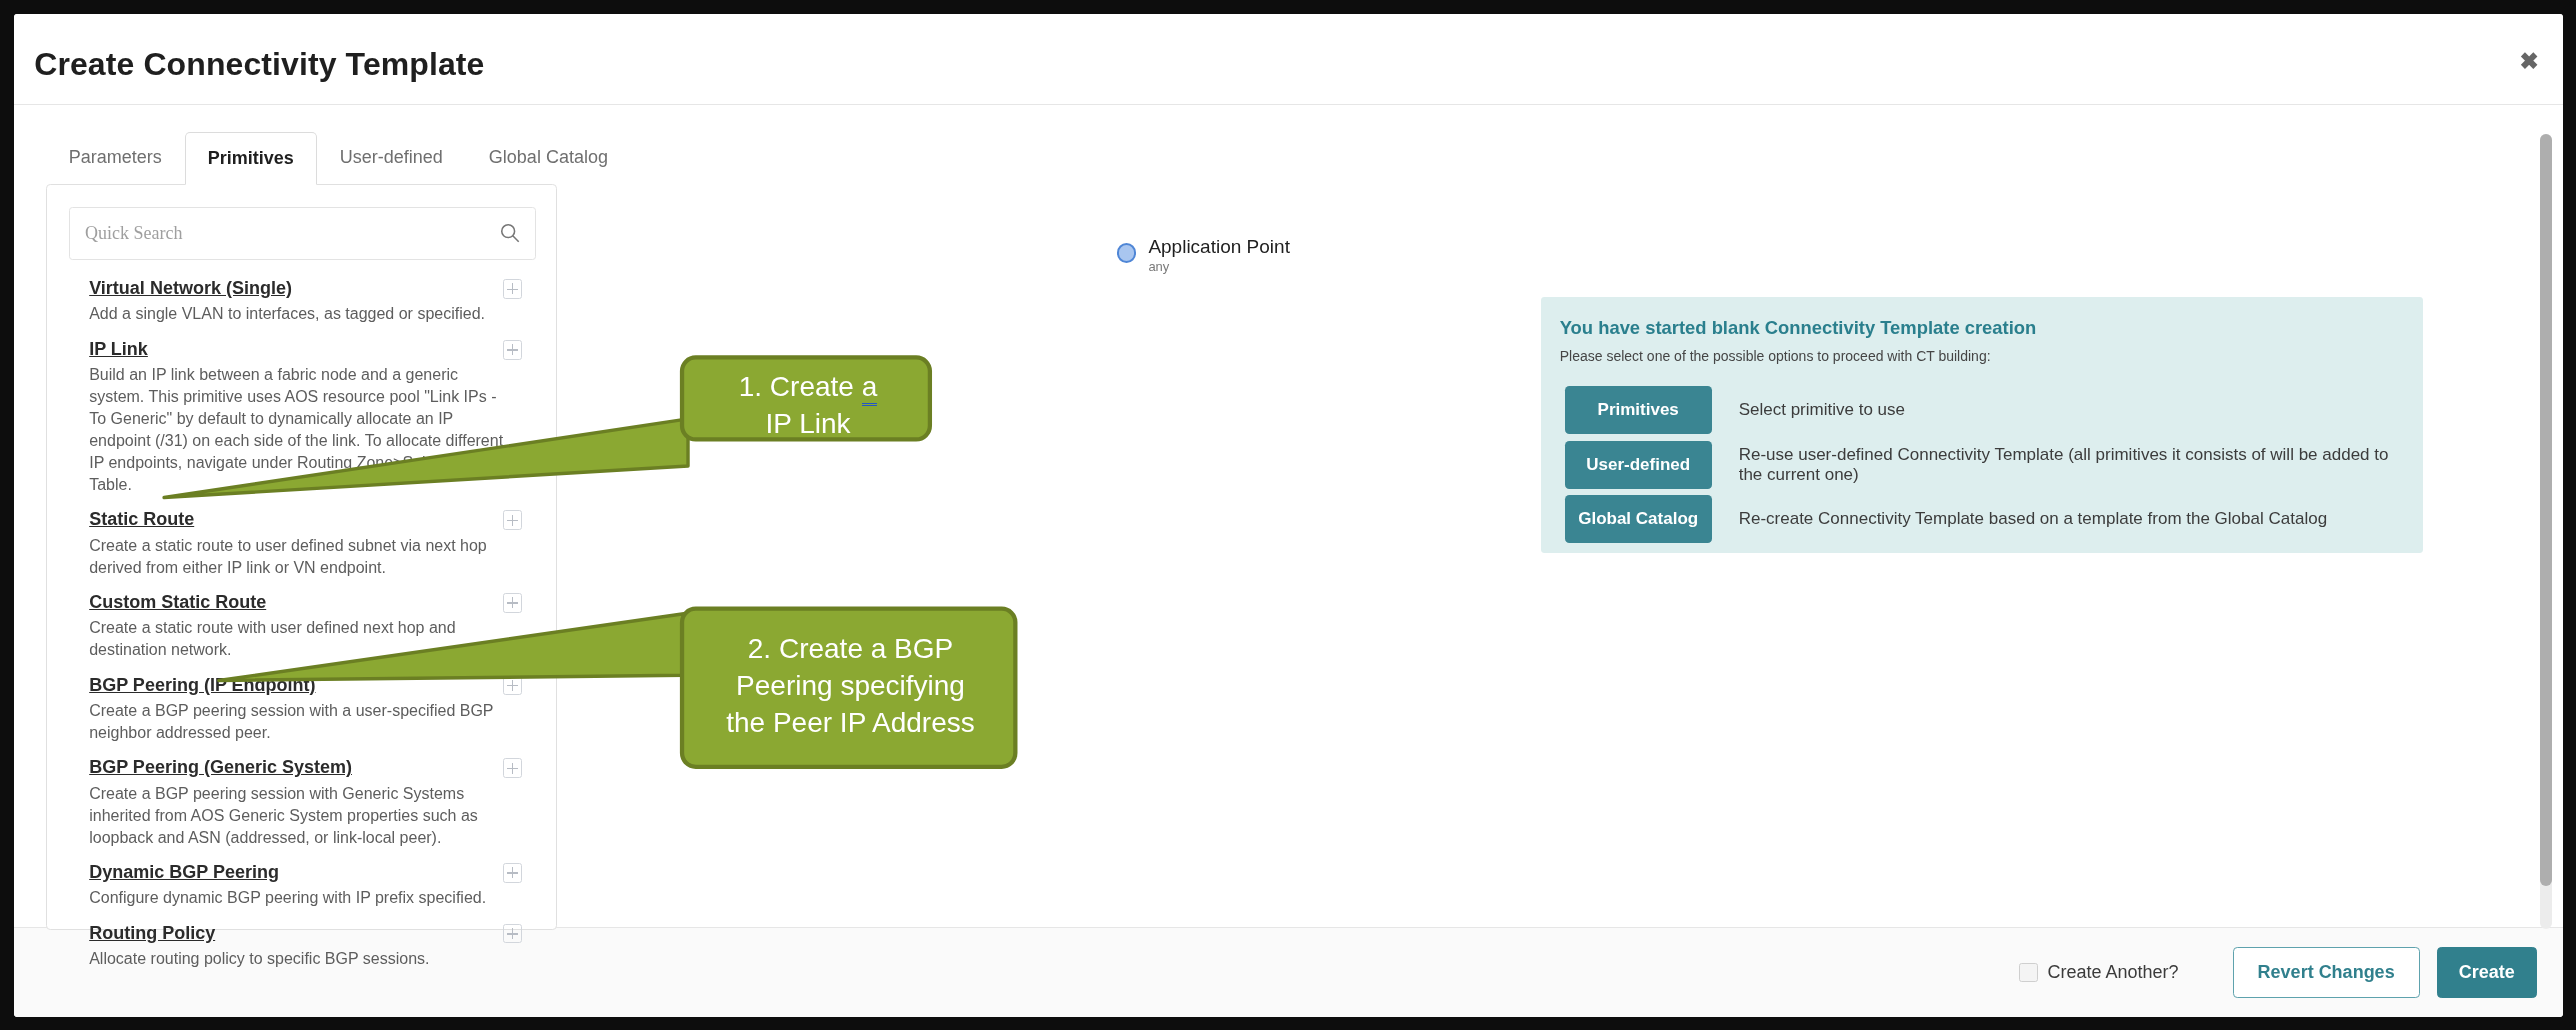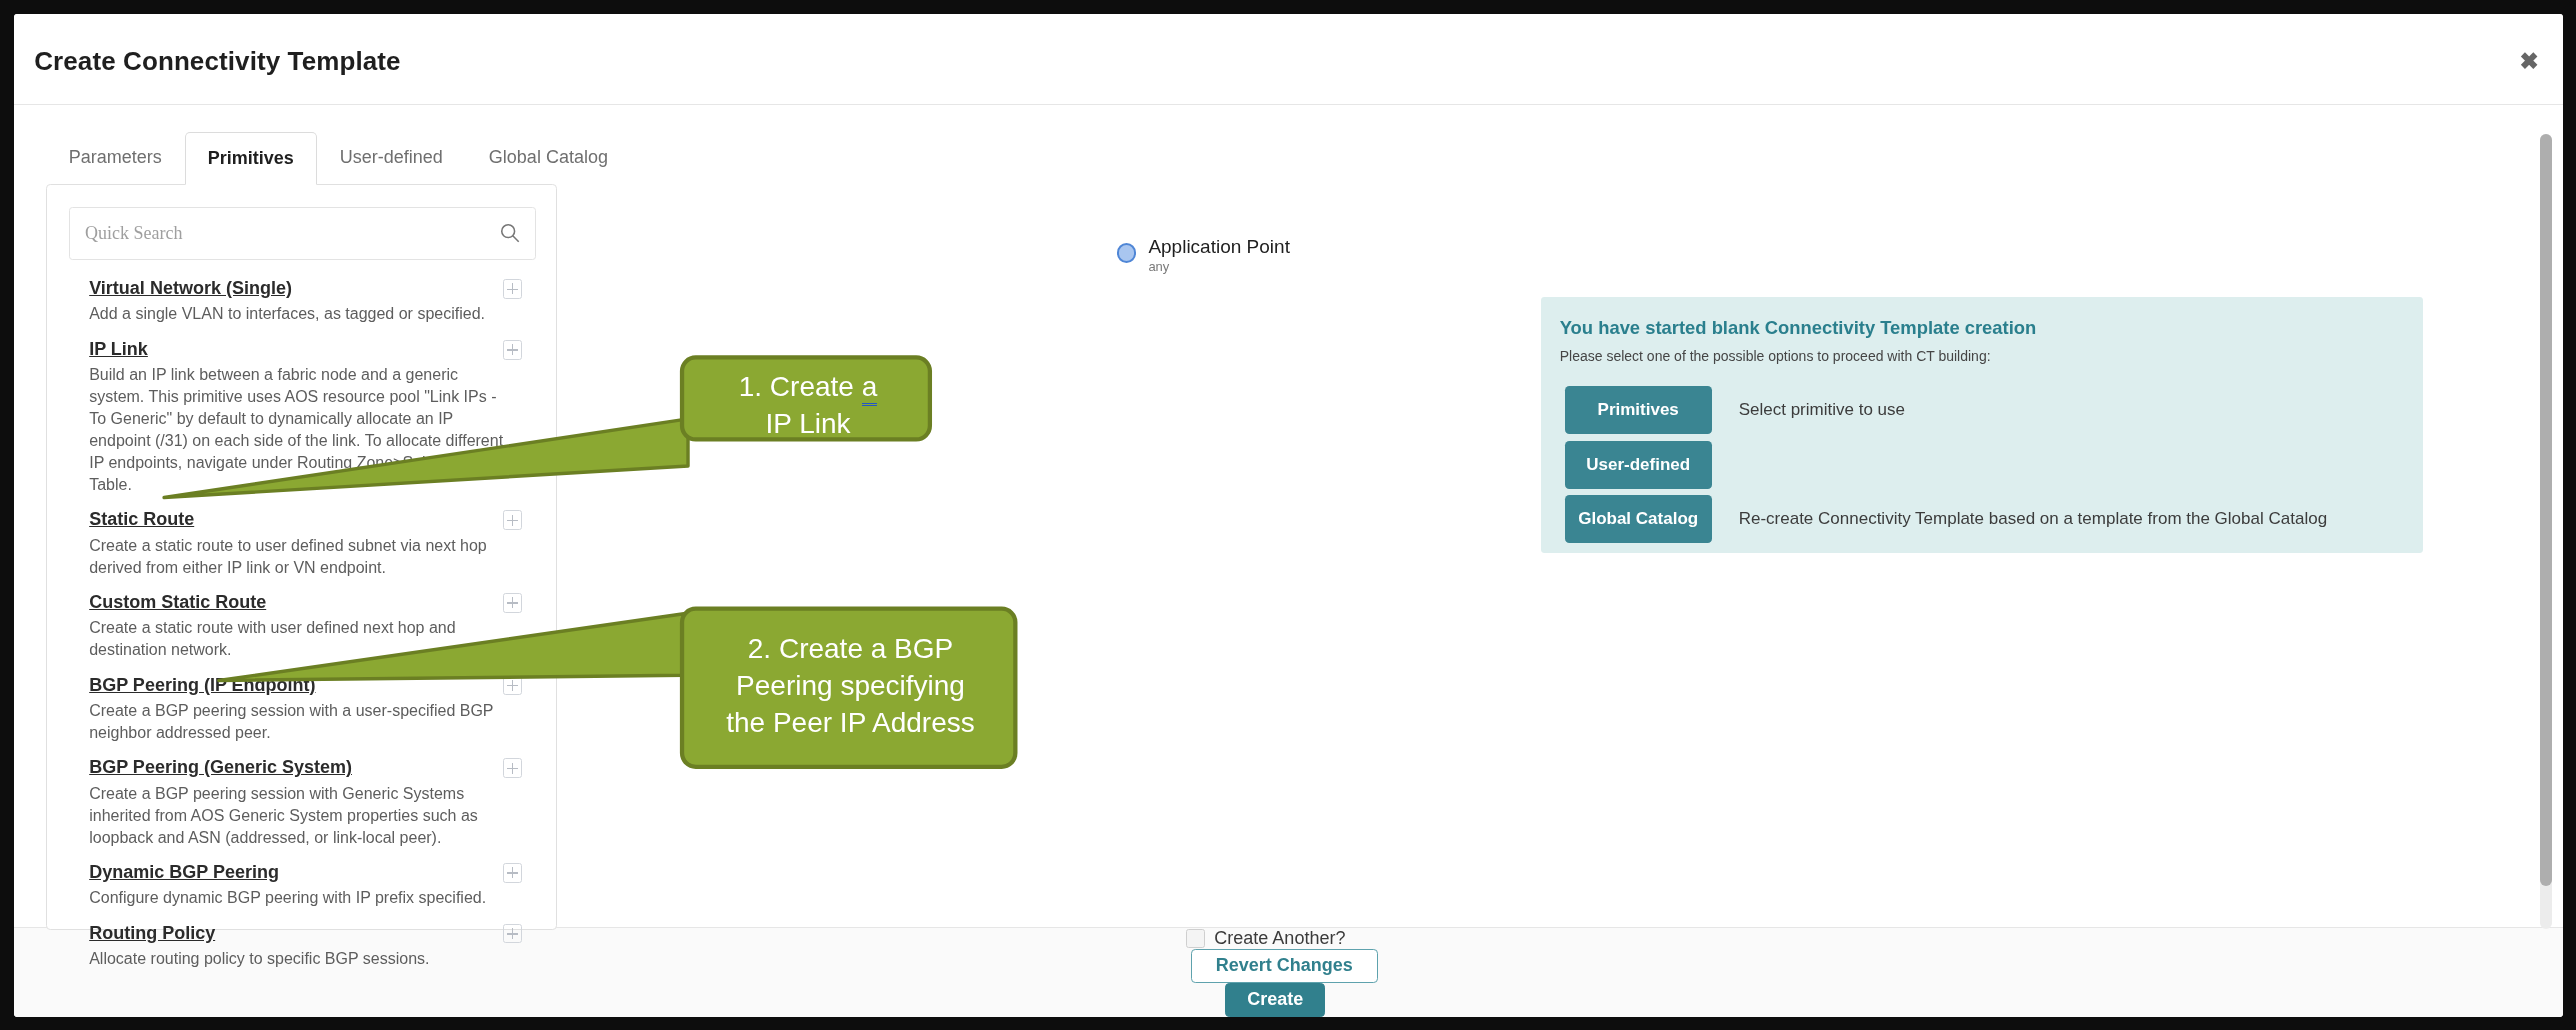--- a/index.html
+++ b/index.html
@@ -27,21 +27,21 @@
 
   
   .modal-header {
     position: absolute; left: 0; top: 0;
     width: 100%; height: 91px;
     border-bottom: 0.9px solid #e6e6e6;
     background: #ffffff;
   }
   .modal-title {
     position: absolute; left: 20.5px; top: 32px;
-    font-size: 26px; font-weight: bold; color: #1f1f1f;
+    font-size: 32px; font-weight: bold; color: #1f1f1f;
     letter-spacing: 0.1px;
   }
   .close-btn {
     position: absolute; right: 20.5px; top: 36px;
     width: 26px; height: 26px;
     font-size: 23px; font-weight: bold; color: #666;
     line-height: 22px; text-align: center;
     cursor: pointer;
   }
 
@@ -202,21 +202,20 @@
   }
 
   
   .modal-footer {
     position: absolute; left: 0; bottom: 0;
     width: 100%; height: 90px;
     background: #fafafa;
     border-top: 0.9px solid #e6e6e6;
     display: flex; align-items: center; justify-content: flex-end;
     padding-right: 26px;
-    flex-direction: column;
   }
   .chk-wrap { display: flex; align-items: center; margin-right: 19px; }
   .chk-box {
     width: 19px; height: 19px;
     border: 0.9px solid #cfcfcf; border-radius: 2.6px;
     background: #f4f4f4; cursor: pointer;
   }
   .chk-label { margin-left: 9.4px; font-size: 18px; color: #3b3b3b; }
   .btn-secondary {
     height: 51px; padding: 0 24px;
@@ -361,20 +360,21 @@
         <div class="info-sub">Please select one of the possible options to proceed with CT building:</div>
         <div class="info-rows">
 
           <div class="info-row">
             <button class="info-btn">Primitives</button>
             <div class="info-desc">Select primitive to use</div>
           </div>
 
           <div class="info-row">
             <button class="info-btn">User-defined</button>
+            <div class="info-desc">Re-use user-defined Connectivity Template (all primitives it consists of will be added to the current one)</div>
           </div>
 
           <div class="info-row">
             <button class="info-btn">Global Catalog</button>
             <div class="info-desc">Re-create Connectivity Template based on a template from the Global Catalog</div>
           </div>
 
         </div>
       </div>
 

